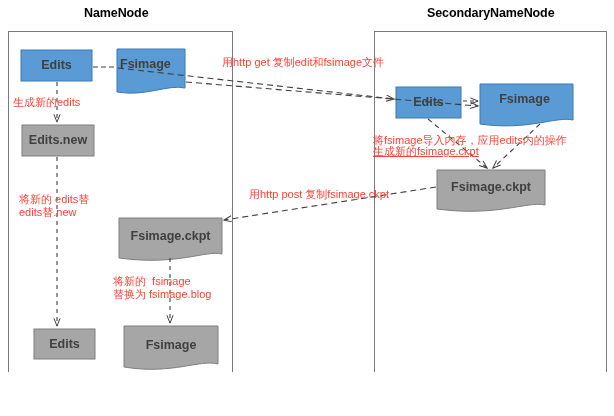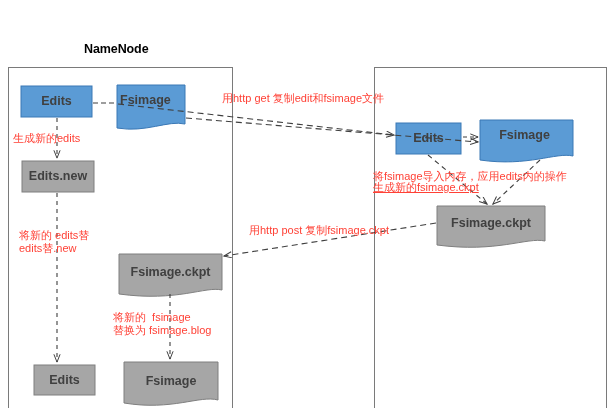--- a/index.html
+++ b/index.html
@@ -9,21 +9,20 @@
   }
   body {
     font-family: "Liberation Sans", "DejaVu Sans", sans-serif;
   }
   #canvas {
     position: relative;
     width: 614px;
     height: 372px;
     background: #ffffff;
     overflow: hidden;
-    margin-top: 36px;
   }
   .svg-layer {
     position: absolute;
     left: 0;
     top: 0;
     width: 614px;
     height: 416px;
   }
   .node-title {
     position: absolute;
@@ -63,20 +62,21 @@
     letter-spacing: 0.2px;
   }
 </style>
 </head>
 <body>
 
 <div id="canvas">
 
   <div class="node-title" style="left:84px; top:6px;">NameNode</div>
 
+  <div class="node-title" style="left:427px; top:6px;">SecondaryNameNode</div>
 
   <div class="container-box" style="left:8px; top:31px; width:225px; height:375px;"></div>
   <div class="container-box" style="left:374px; top:31px; width:233px; height:375px;"></div>
 
   <svg class="svg-layer" viewBox="0 0 614 416">
     <defs>
       <marker id="arrOpen" markerWidth="9" markerHeight="9" refX="7.5" refY="3.2" orient="auto" markerUnits="strokeWidth">
         <path d="M0.5,0.4 L7.6,3.2 L0.5,6.0" fill="none" stroke="#3F3F3F" stroke-width="0.9"></path>
       </marker>
       <marker id="arrOpenL" markerWidth="9" markerHeight="9" refX="1.5" refY="3.2" orient="auto" markerUnits="strokeWidth">

